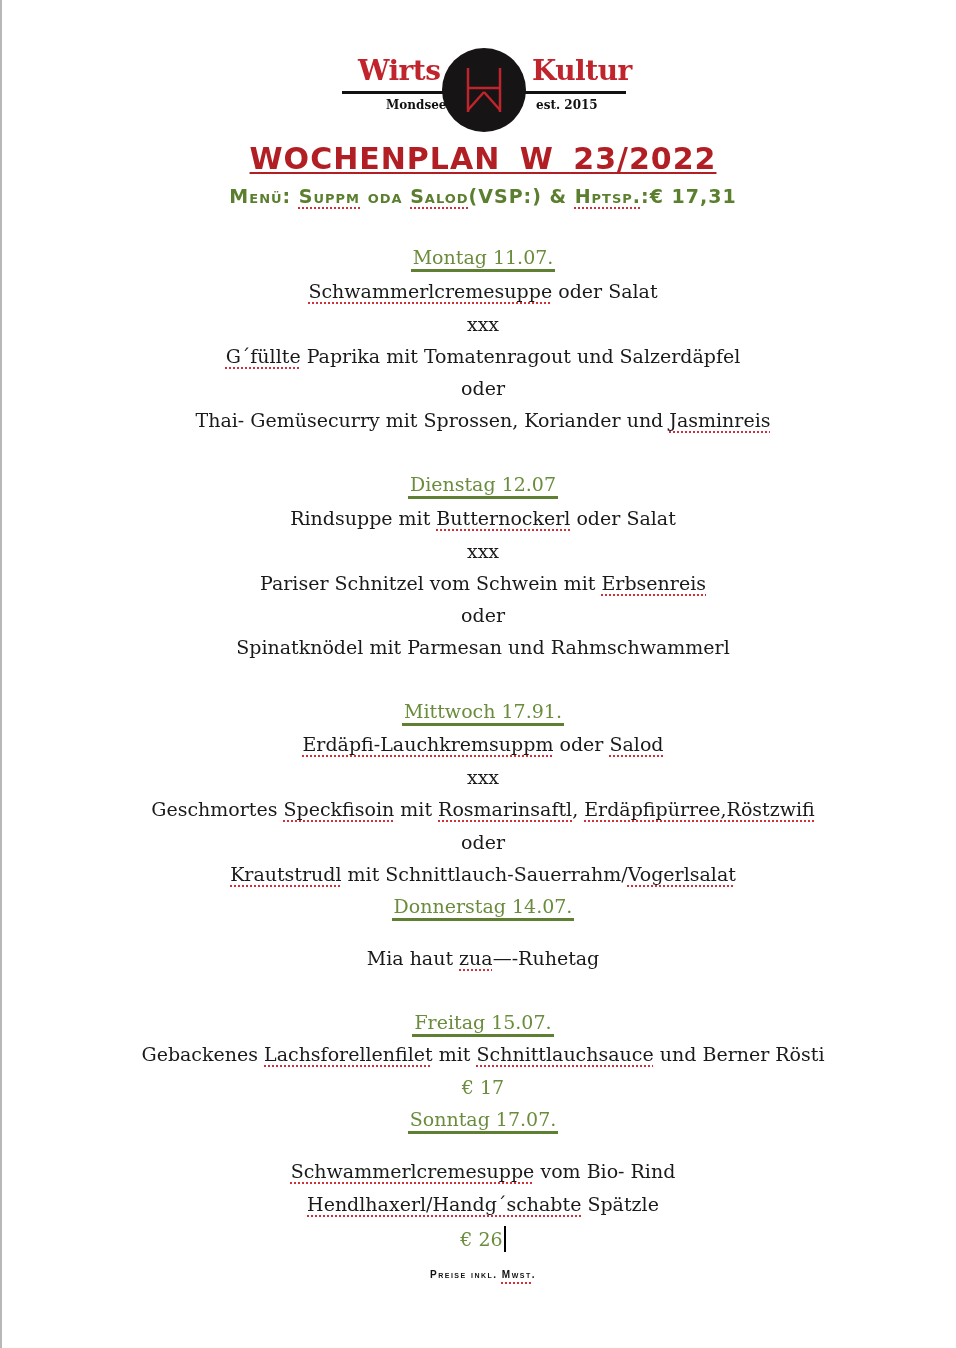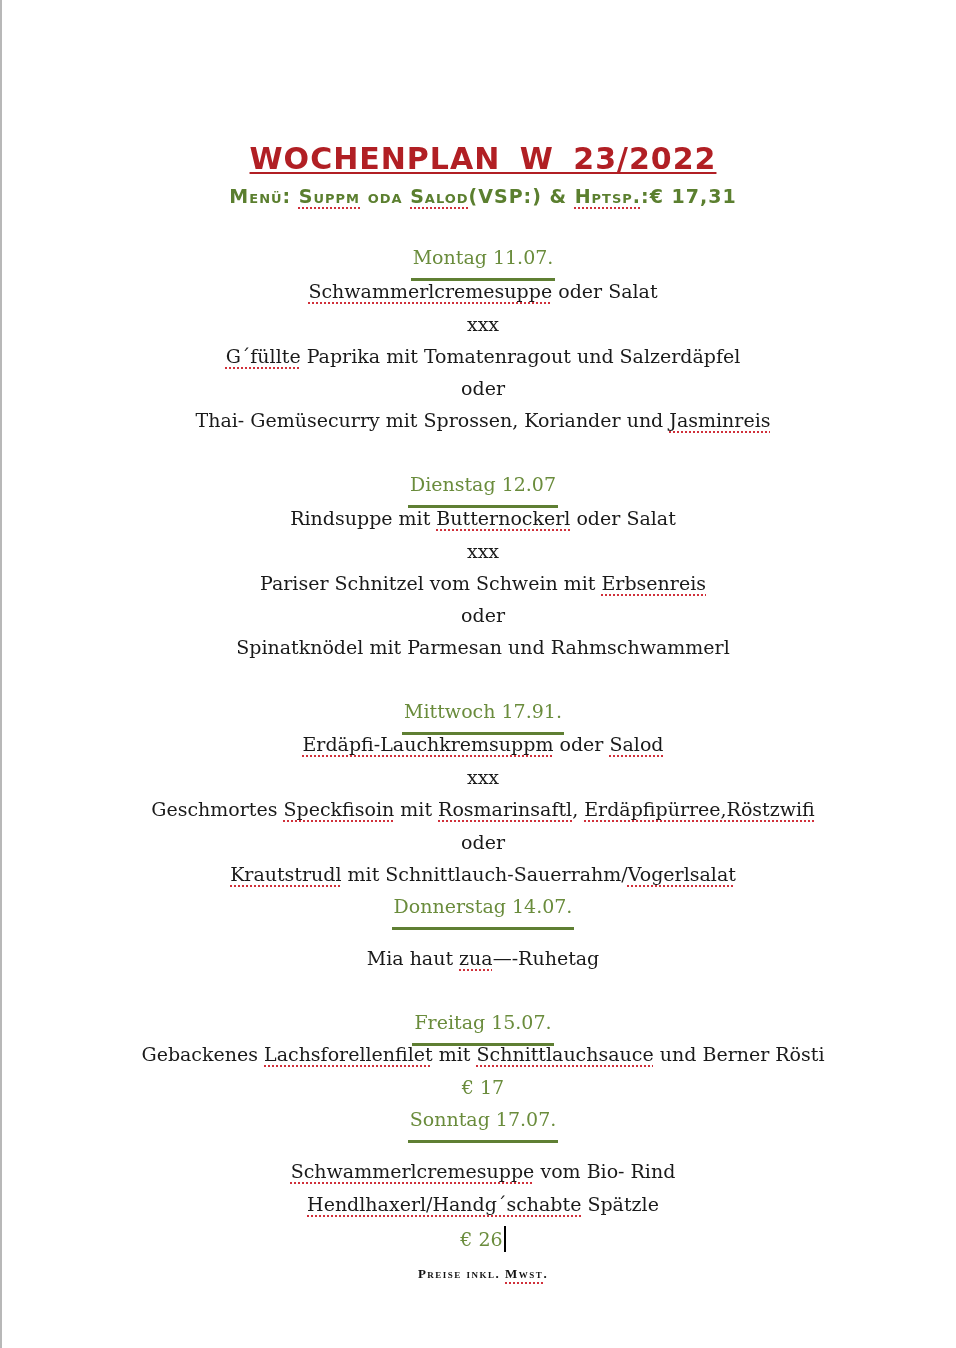--- a/index.html
+++ b/index.html
@@ -32,33 +32,51 @@
   .subtitle span {
     font-family: "DejaVu Sans", sans-serif; font-weight: bold; color: #5b7f2f; font-size: 19px; letter-spacing: 1px;
     font-variant: small-caps;
     margin-top: 24px;
   }
   .spell { text-decoration: underline dotted #d0303a; text-decoration-thickness: 2px; text-underline-offset: 4px; text-align: right; }
 
   
   .line { position: absolute; left: 0; width: 966px; text-align: center; font-size: 19px; color: #1a1a1a; white-space: nowrap; }
   .day { color: #6a8c3c; font-size: 19px; }
-  .day span { border-bottom: 3px solid #5f7f33; padding: 0 2px 10px 2px; }
+  .day span { border-bottom: 3px solid #5f7f33; padding: 0 2px 1px 2px; }
   .price { color: #6a8c3c; }
   .cursor { display: inline-block; width: 2px; height: 26px; background: #000; vertical-align: -6px; margin-left: 1px; }
   .footer { position: absolute; left: 0; width: 966px; text-align: center; top: 1263px; }
-  .footer span { font-family: Liberation Serif, serif; font-weight: bold; font-size: 13px; letter-spacing: 1.5px; font-variant: small-caps; color: #111; }
+  .footer span { font-family: Liberation Sans, sans-serif; font-weight: bold; font-size: 10px; letter-spacing: 1.5px; font-variant: small-caps; color: #111; }
 </style>
 </head>
 <body>
 
 <div class="left-edge"></div>
 
 <div class="page">
 
+  <div class="logo">
+    <div class="rule"></div>
+    <span class="word word-left">Wirts</span>
+    <span class="word word-right">Kultur</span>
+    <span class="sub sub-left">Mondsee</span>
+    <span class="sub sub-right">est. 2015</span>
+    <div class="circle">
+      <svg width="84" height="84" viewBox="0 0 84 84">
+        <g stroke="#c0242c" stroke-width="2.5" fill="none">
+          <line x1="26" y1="20" x2="26" y2="64"></line>
+          <line x1="58" y1="20" x2="58" y2="64"></line>
+          <line x1="26" y1="40" x2="58" y2="40"></line>
+          <line x1="26" y1="62" x2="42" y2="44"></line>
+          <line x1="58" y1="62" x2="42" y2="44"></line>
+        </g>
+      </svg>
+    </div>
+  </div>
 
   <div class="title">
     <span>WOCHENPLAN  W 23/2022</span>
   </div>
   <div class="subtitle">
     <span>Menü: </span><span class="spell">Suppm</span><span> oda </span><span class="spell">Salod</span><span>(VSP:) &amp; </span><span class="spell">Hptsp.</span><span>:€ 17,31</span>
   </div>
 
   <div class="line day" style="top:246px"><span>Montag 11.07.</span></div>
   <div class="line" style="top:280px"><span class="spell">Schwammerlcremesuppe</span><span> oder Salat</span></div>

